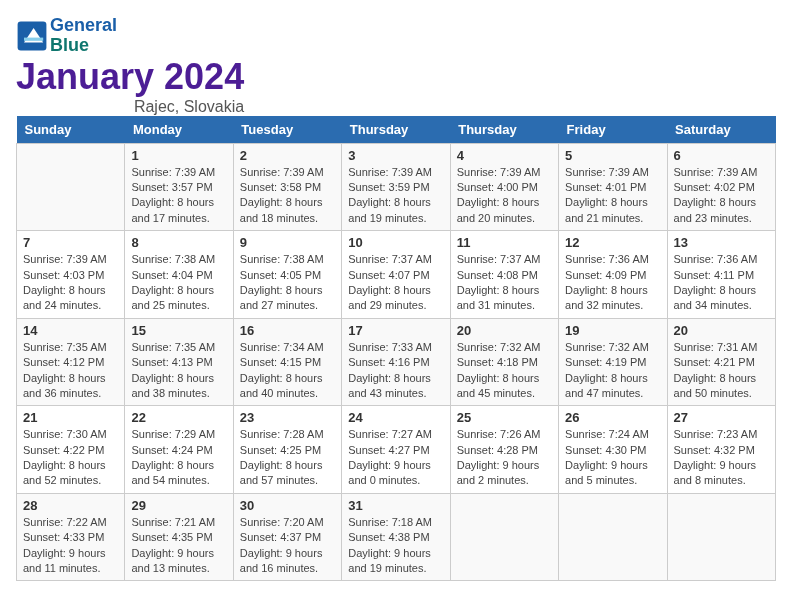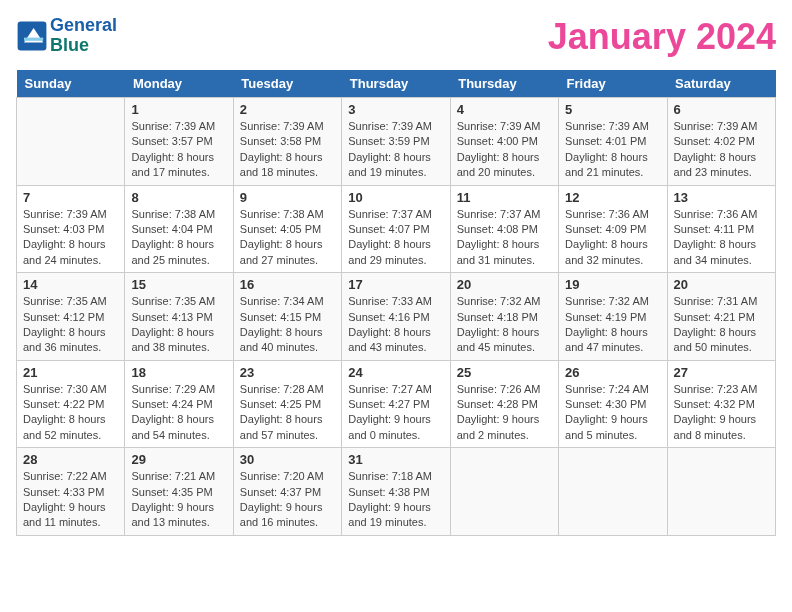--- a/index.html
+++ b/index.html
@@ -5,23 +5,23 @@
     * { box-sizing: border-box; margin: 0; padding: 0; }
     body {
       font-family: Arial, sans-serif;
       background: #fff;
       width: 792px;
       min-height: 612px;
       padding: 16px;
     }
     .header {
       display: flex;
-      justify-content: space-between;
+      justify-content: center;
       align-items: flex-start;
-      margin-bottom: 12px;
+      flex-direction: column;
     }
     .logo {
       display: flex;
       align-items: center;
     }
     .logo-text {
       font-size: 18px;
       font-weight: bold;
       color: #333;
       line-height: 1.1;
@@ -33,21 +33,21 @@
       width: 32px;
       height: 32px;
       margin-right: 2px;
     }
     .title-block {
       text-align: right;
     }
     .month-title {
       font-size: 36px;
       font-weight: bold;
-      color: #ec4899;
+      color: #4c1d95;
     }
     .location {
       font-size: 16px;
       color: #555;
     }
     table {
       width: 100%;
       border-collapse: collapse;
       table-layout: fixed;
       border-radius: 8px;
@@ -97,20 +97,21 @@
       <polygon points="10,28 22,10 34,28" fill="white"></polygon>
       <rect x="10" y="22" width="24" height="4" fill="#87ceeb"></rect>
     </svg>
     <div class="logo-text">
       <div><span>General</span></div>
       <div><span style="color:#0f766e;">Blue</span></div>
     </div>
   </div>
   <div class="title-block">
     <div class="month-title">January 2024</div>
+    <div class="location">Rajec, Slovakia</div>
   </div>
 </div>
 
 <table>
   <thead>
     <tr id="header-row">
         <th>Sunday</th>
         <th>Monday</th>
         <th>Tuesday</th>
         <th>Thursday</th>
@@ -206,21 +207,21 @@
           <div class="day-num">20</div>
           <div class="day-info">Sunrise: 7:31 AM<br>Sunset: 4:21 PM<br>Daylight: 8 hours<br>and 50 minutes.</div>
         </td>
       </tr>
       <tr>
         <td>
           <div class="day-num">21</div>
           <div class="day-info">Sunrise: 7:30 AM<br>Sunset: 4:22 PM<br>Daylight: 8 hours<br>and 52 minutes.</div>
         </td>
         <td>
-          <div class="day-num">18</div>
+          <div class="day-num">22</div>
           <div class="day-info">Sunrise: 7:29 AM<br>Sunset: 4:24 PM<br>Daylight: 8 hours<br>and 54 minutes.</div>
         </td>
         <td>
           <div class="day-num">23</div>
           <div class="day-info">Sunrise: 7:28 AM<br>Sunset: 4:25 PM<br>Daylight: 8 hours<br>and 57 minutes.</div>
         </td>
         <td>
           <div class="day-num">24</div>
           <div class="day-info">Sunrise: 7:27 AM<br>Sunset: 4:27 PM<br>Daylight: 9 hours<br>and 0 minutes.</div>
         </td>

